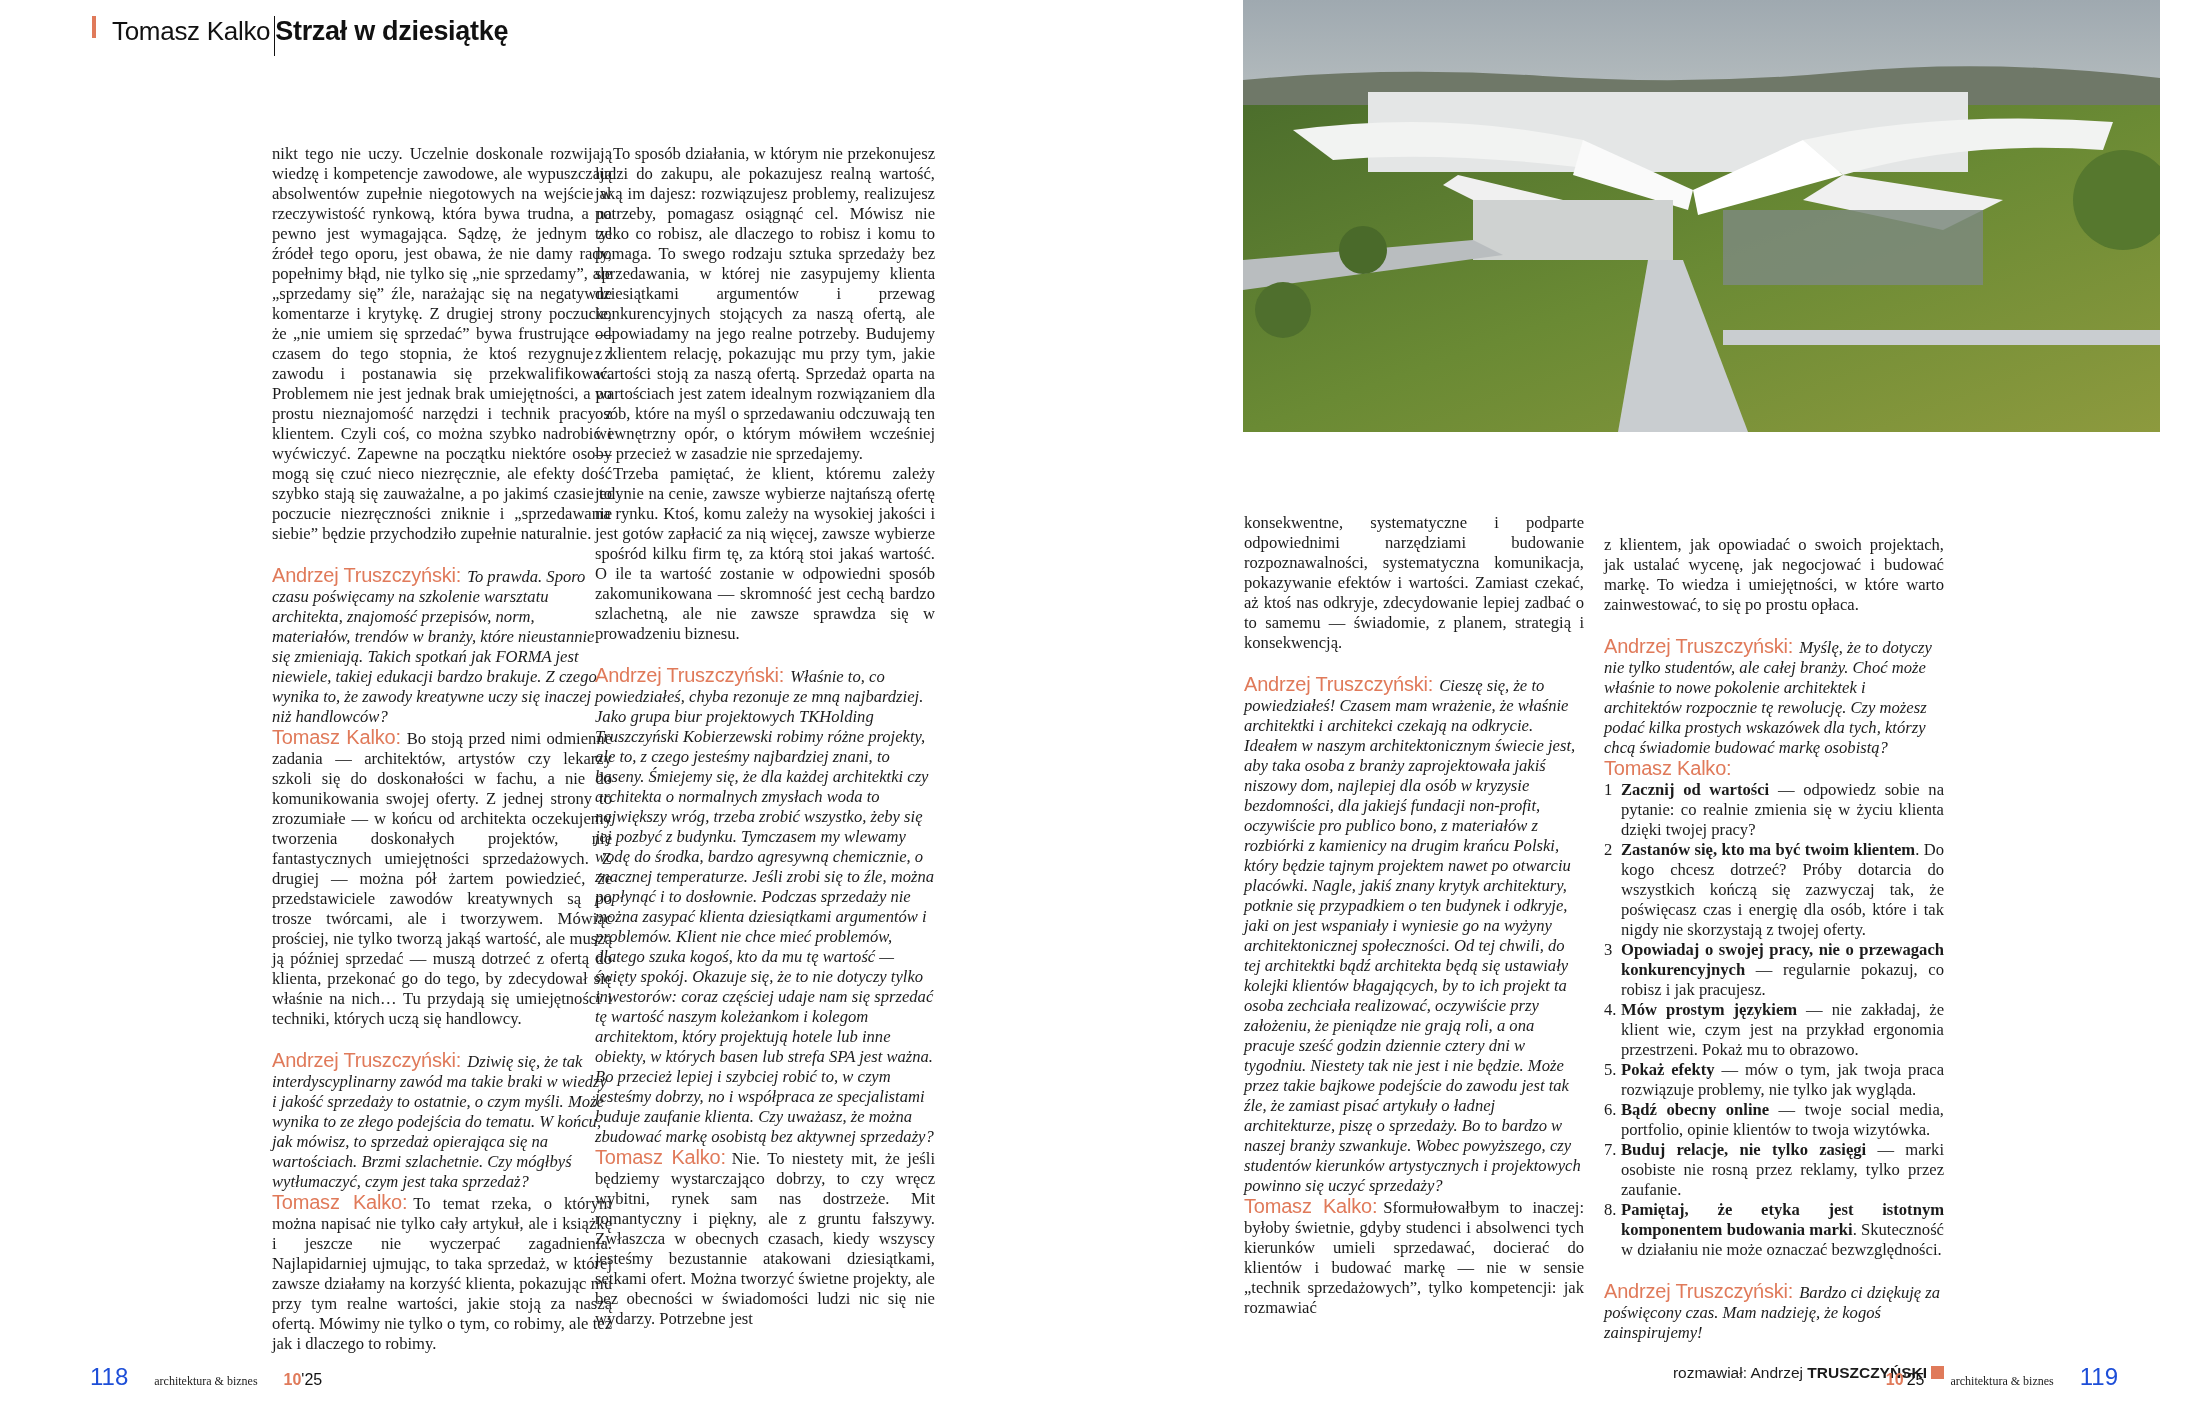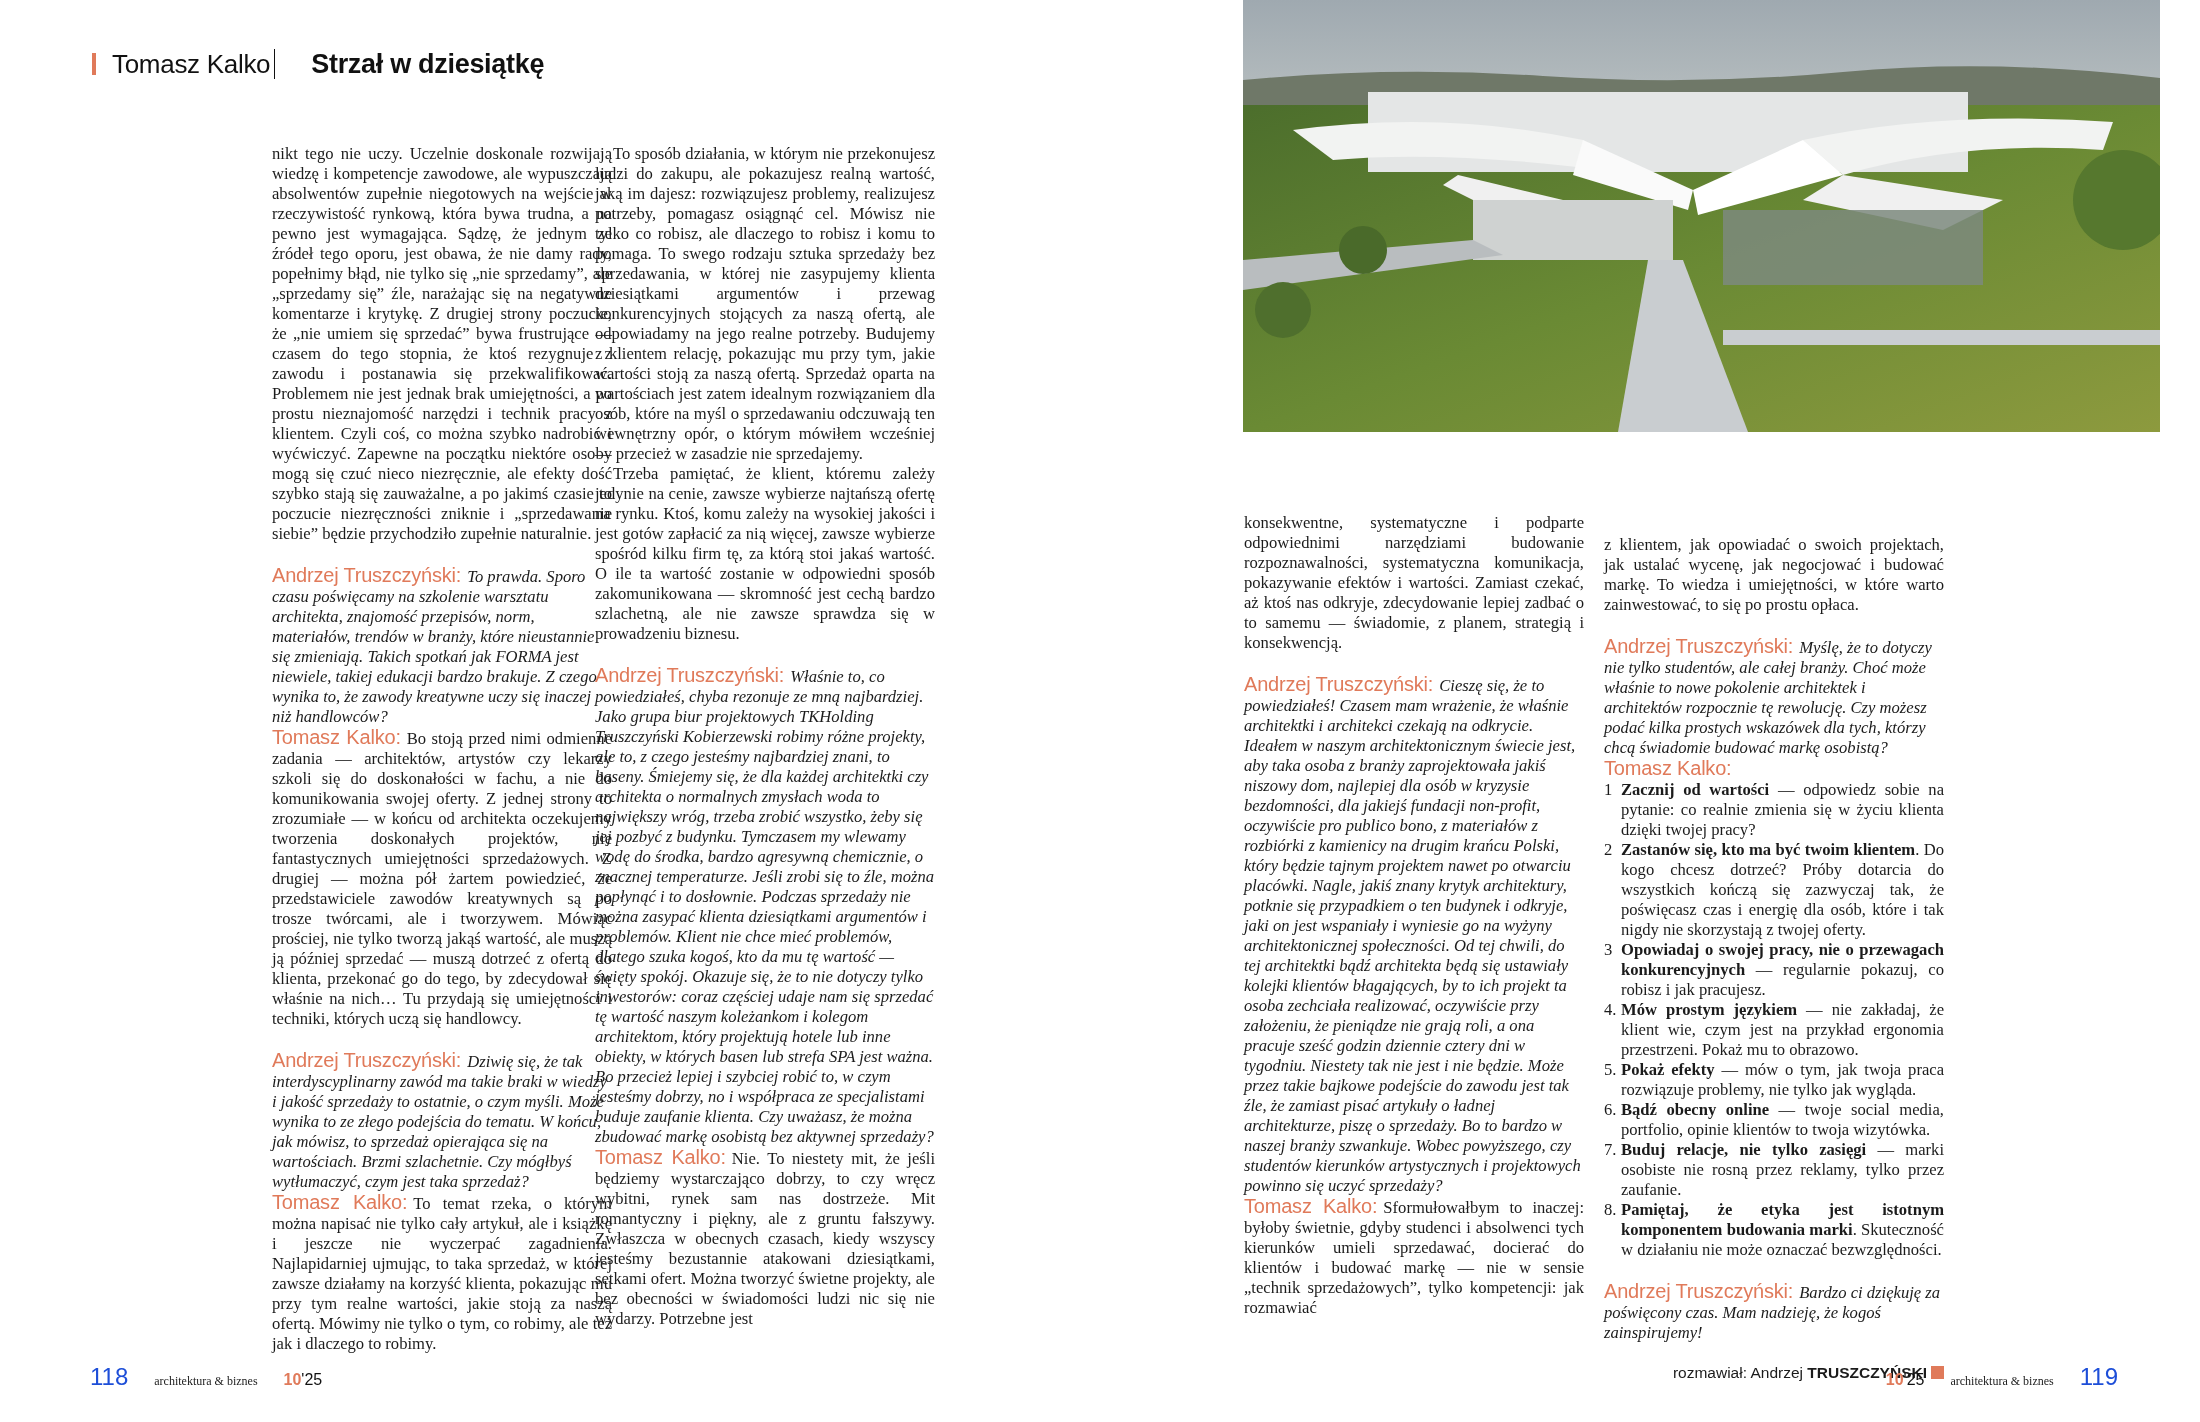--- a/index.html
+++ b/index.html
@@ -1,23 +1,23 @@
 <!DOCTYPE html>
 <html><head>
 <meta charset="utf-8">
 <style>
   * { margin:0; padding:0; box-sizing:border-box; }
   html, body { width:2200px; height:1422px; background:#ffffff; overflow:hidden; }
   body { position:relative; font-family:"DejaVu Serif", serif; color:#1a1a1a; }
 
   .spread { position:absolute; inset:0; }
-  .header { position:absolute; left:92px; top:44px; height:40px; display:flex; align-items:center; }
+  .header { position:absolute; left:92px; top:16px; height:40px; display:flex; }
   .header .bar { width:4px; height:22px; background:#e07a5a; margin-right:16px; }
   .header .author { font-family:"Liberation Sans", sans-serif; font-size:26px; font-stretch:condensed; color:#111; padding-right:4px; border-right:1.5px solid #111; line-height:30px; letter-spacing:-0.3px; }
-  .header .title { font-family:"Liberation Sans", sans-serif; font-size:27px; font-weight:bold; color:#111; margin-left:36px; letter-spacing:-0.3px; }
+  .header .title { font-family:"Liberation Sans", sans-serif; font-size:27px; font-weight:bold; color:#111; letter-spacing:-0.3px; }
 
   .col { position:absolute; font-family:"Liberation Serif", serif; font-size:16.6px; line-height:20px; color:#1b1b1b; text-align:justify; hyphens:auto;margin-top:16px; }
   .col p { margin:0; }
   .col p.gap { margin-top:20.8px; }
   .col .speaker { font-family:"Liberation Sans", sans-serif; font-style:normal; color:#e07a5a; font-size:20px; letter-spacing:-0.2px; margin-right:6px; }
   .col .q { font-style:italic; text-align:left; }
   .col b { font-weight:bold; }
 
   .c1 { left:272px; top:128px; width:340px; }
   .c2 { left:595px; top:128px; width:340px; }

